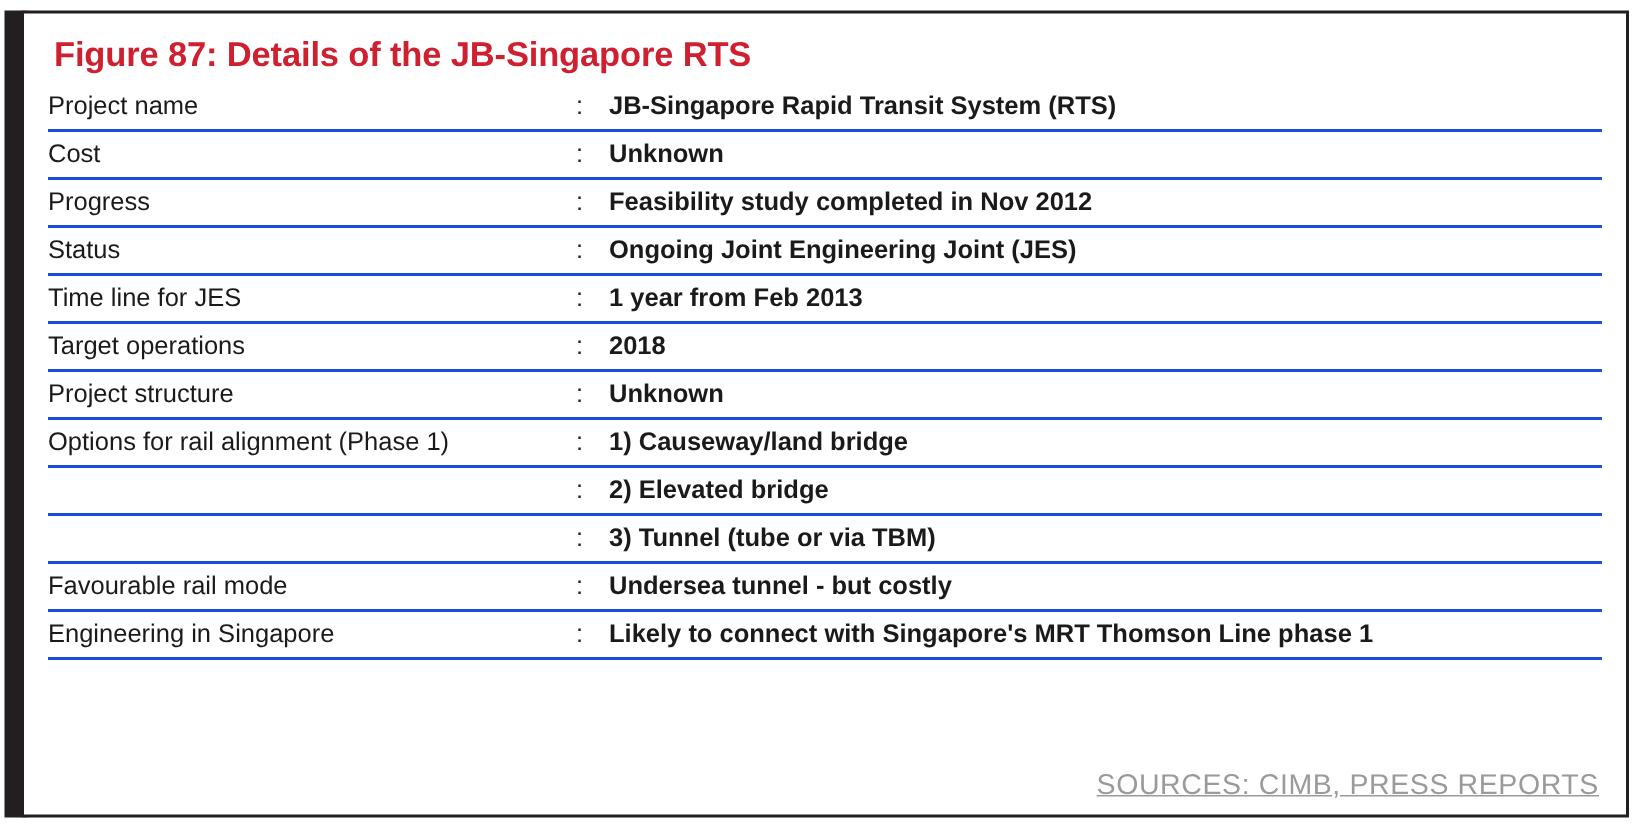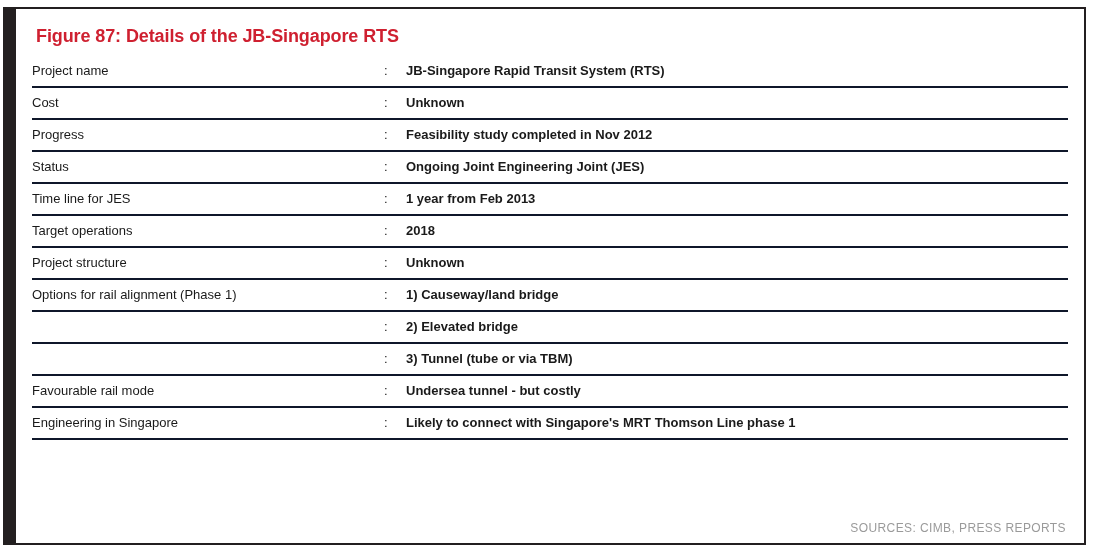--- a/index.html
+++ b/index.html
@@ -51,40 +51,40 @@
     top: 0;
     right: 0;
     bottom: 0;
     padding: 10px 16px 0 16px;
     box-sizing: border-box;
   }
 
   
   #figure-title {
     color: #cf2030;
-    font-size: 18px;
+    font-size: 23px;
     font-weight: bold;
     letter-spacing: -0.1px;
     line-height: 30px;
     margin: 2px 0 4px 4px;
     white-space: nowrap;
   }
 
   
   #details-table {
     width: 100%;
     border-collapse: collapse;
     table-layout: fixed;
   }
   #details-table tr {
     height: 32px;
   }
   #details-table td {
-    border-bottom: 2px solid #0f172a;
-    font-size: 13px;
+    border-bottom: 2px solid #1d4ed8;
+    font-size: 17px;
     color: #1a1a1a;
     line-height: 20px;
     padding: 0;
     vertical-align: middle;
     white-space: nowrap;
     overflow: hidden;
   }
   td.col-label {
     width: 352px;
     padding-left: 4px;
@@ -97,23 +97,24 @@
     padding-left: 0px;
     font-weight: bold;
   }
 
   
   #sources-line {
     position: absolute;
     right: 18px;
     bottom: 8px;
     color: #9a9a9a;
-    font-size: 12px;
+    font-size: 19px;
     letter-spacing: 0.4px;
     white-space: nowrap;
+    text-decoration: underline;
   }
 </style>
 </head>
 <body>
 
 <div id="figure-canvas">
 
   <div id="left-accent-bar"></div>
 
   <div id="figure-frame">

